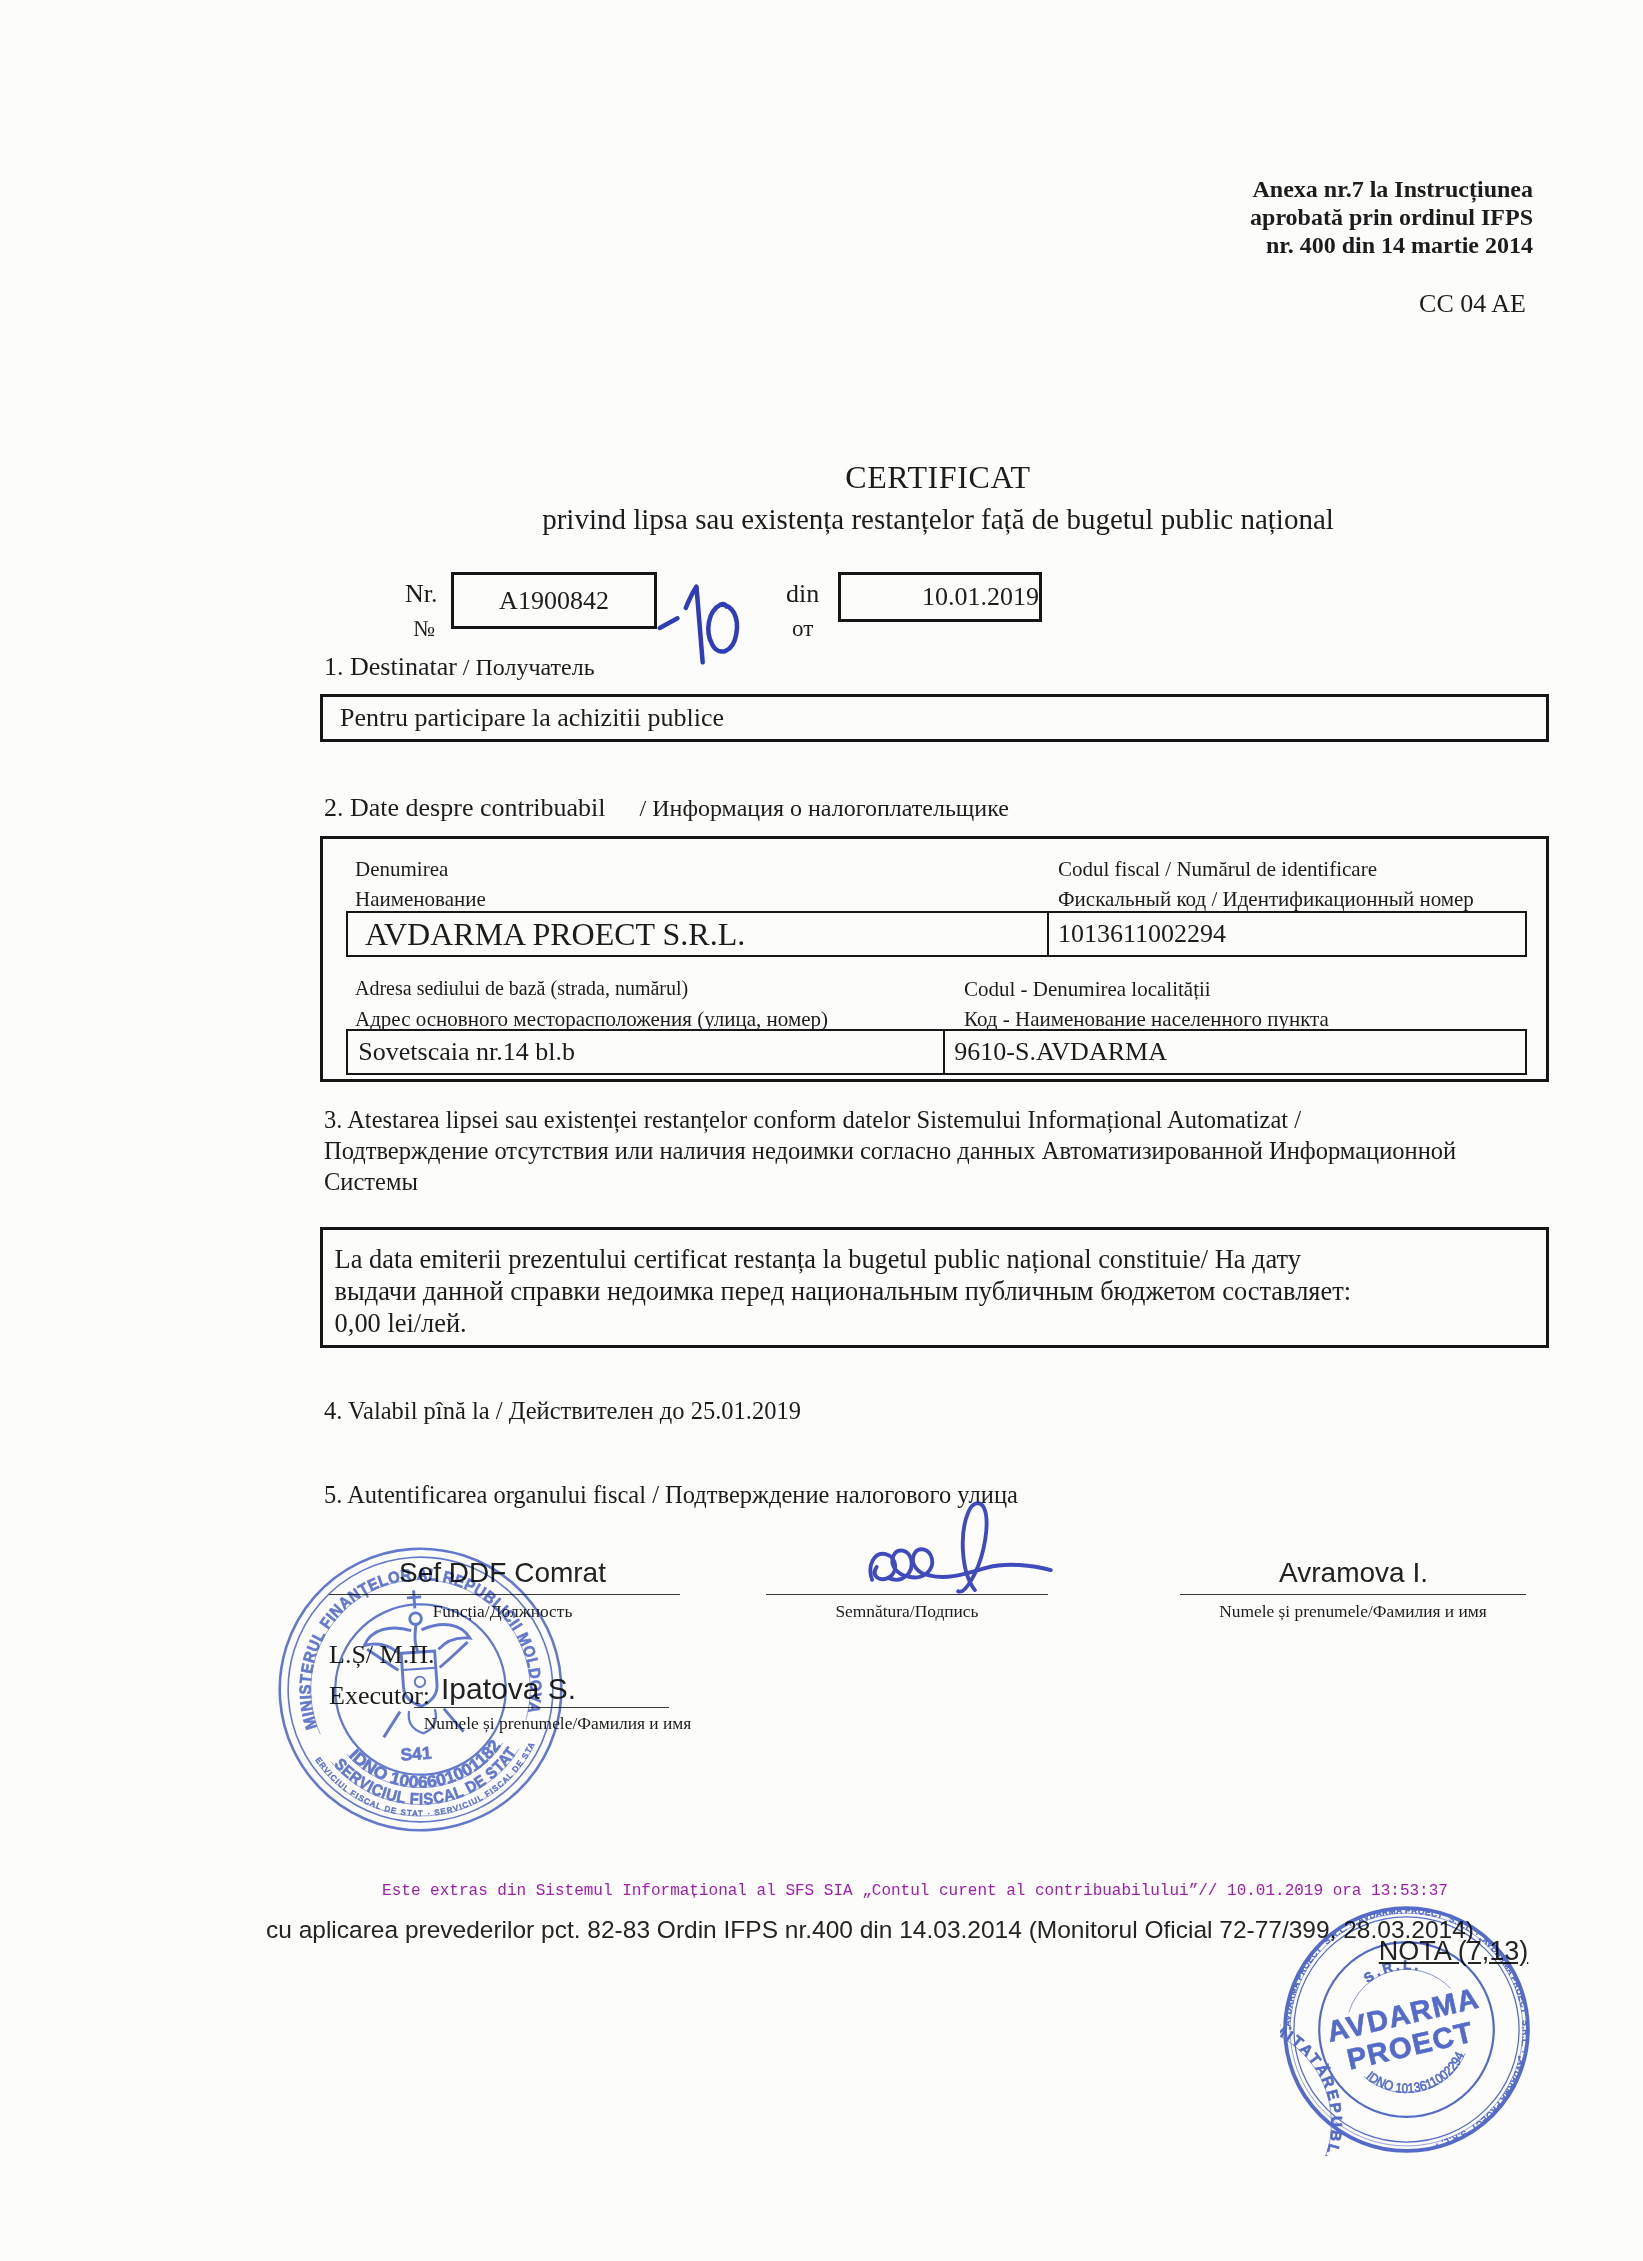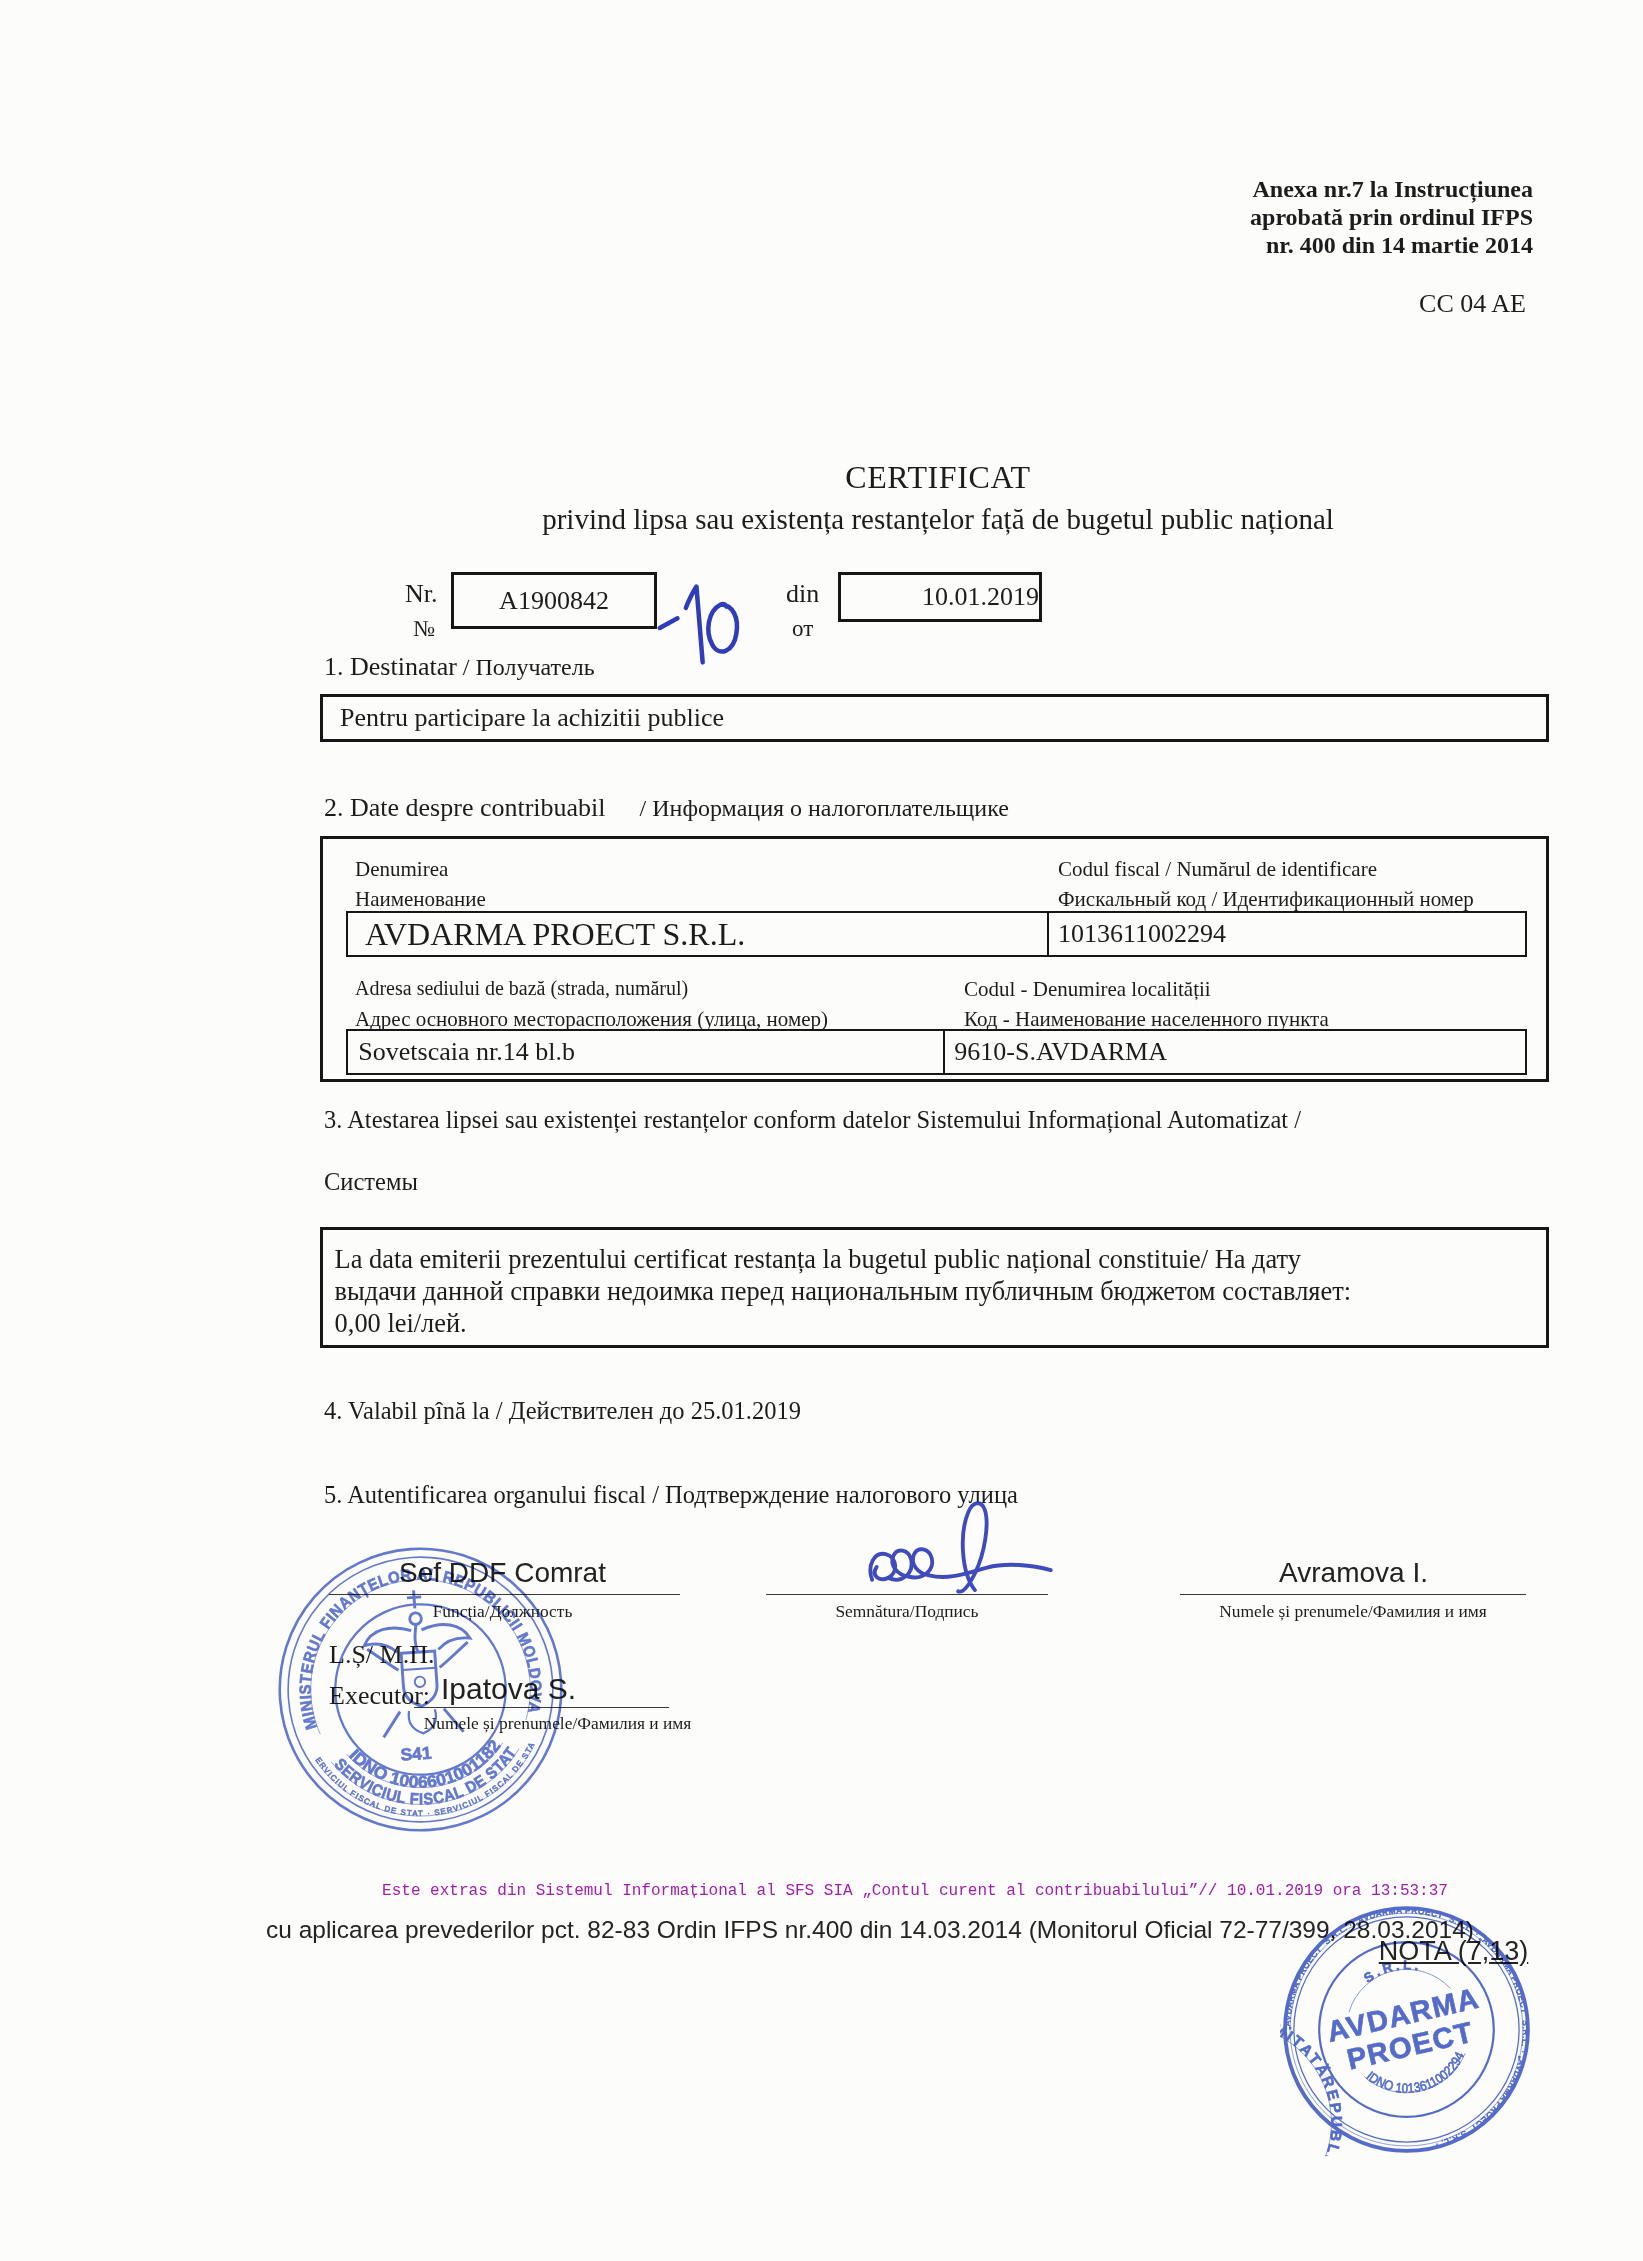--- a/index.html
+++ b/index.html
@@ -100,21 +100,21 @@
       <span>Sovetscaia nr.14 bl.b</span>
     </div>
     <div class="vcent" style="flex:1;padding-left:9px;font-size:26px;">
       <span>9610-S.AVDARMA</span>
     </div>
   </div>
 </div>
 
 <div class="ab h38" style="top:1104px;left:324px;width:1263px;line-height:31px;">
   <span class="b">3. Atestarea lipsei sau existenței restanțelor conform datelor Sistemului Informațional Automatizat /</span><br>
-  <br>
+  <span>Подтверждение отсутствия или наличия недоимки согласно данных Автоматизированной Информационной</span><br>
   <span>Системы</span>
 </div>
 
 <div class="ab box6" style="top:1227px;left:320px;width:1229px;height:121px;padding:13px 11.6px 0 11.6px;font-size:26.4px;line-height:32px;">
   <div>La data emiterii prezentului certificat restanța la bugetul public național constituie/ На дату</div>
   <div>выдачи данной справки недоимка перед национальным публичным бюджетом составляет:</div>
   <div><span class="b">0,00</span><span> lei/лей.</span></div>
 </div>
 
 <div class="ab h38" style="top:1397px;left:324px;">

